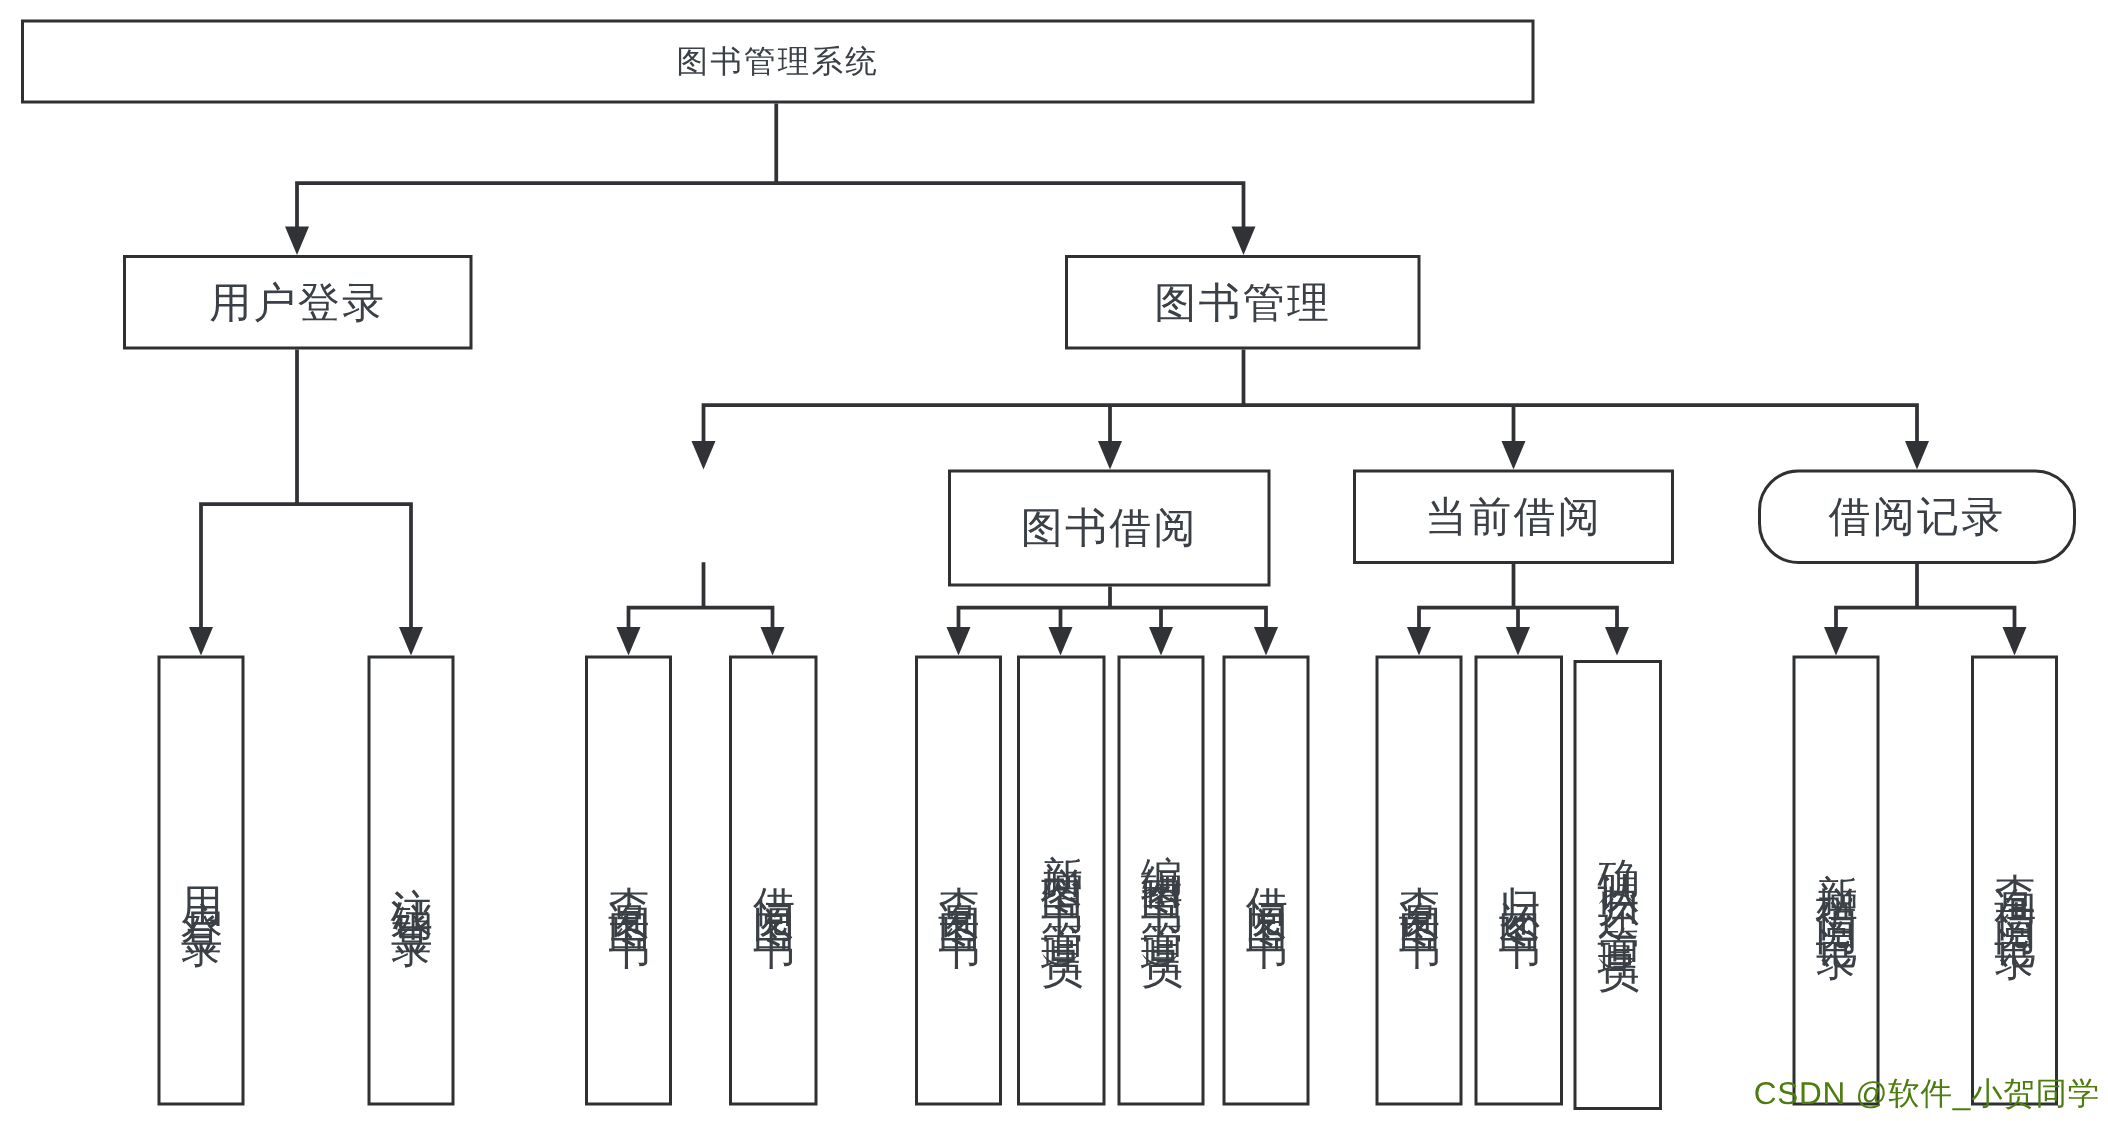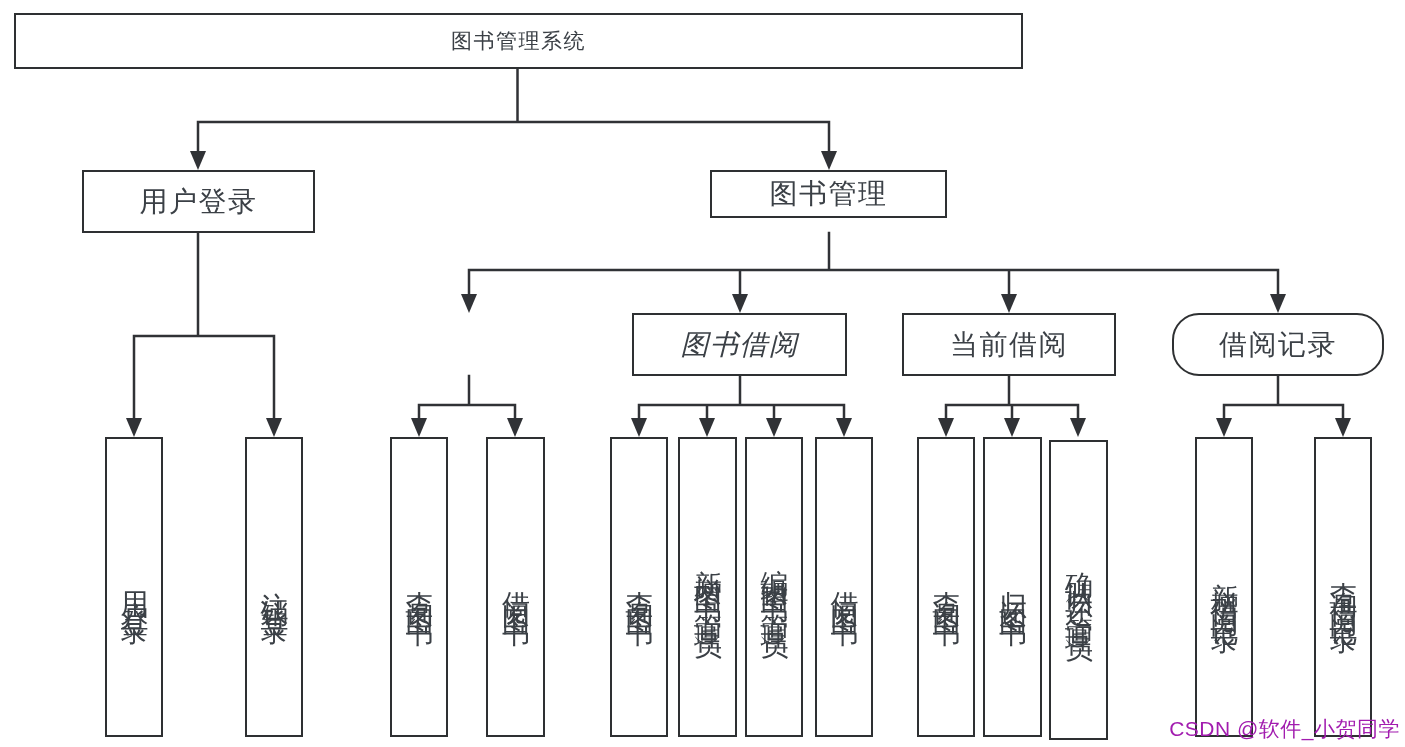--- a/index.html
+++ b/index.html
@@ -36,21 +36,21 @@
     text-orientation: mixed;
     letter-spacing: 9px;
     line-height: 1;
     white-space: nowrap;
   }
   .watermark {
     position: absolute;
     right: 5px;
     bottom: 4px;
     font-size: 21px;
-    color: #a21caf;
+    color: #4d7c0f;
     letter-spacing: 0.5px;
     z-index: 5;
     white-space: nowrap;
   }
 </style>
 </head>
 <body>
 
 <div class="canvas">
 
@@ -85,25 +85,25 @@
     </g>
   </svg>
 
   <div class="node root" style="left:14px; top:13px; width:1009px; height:56px;">
     <span class="hlabel">图书管理系统</span>
   </div>
 
   <div class="node" style="left:82px; top:170px; width:233px; height:63px;">
     <span class="hlabel">用户登录</span>
   </div>
-  <div class="node" style="left:710px; top:170px; width:237px; height:48px;">
+  <div class="node" style="left:710px; top:170px; width:237px; height:63px;">
     <span class="hlabel">图书管理</span>
   </div>
 
-  <div class="node" style="left:632px; top:313px; width:215px; height:63px;font-style:italic;">
+  <div class="node" style="left:632px; top:313px; width:215px; height:78px;">
     <span class="hlabel">图书借阅</span>
   </div>
   <div class="node" style="left:902px; top:313px; width:214px; height:63px;">
     <span class="hlabel">当前借阅</span>
   </div>
   <div class="node" style="left:1172px; top:313px; width:212px; height:63px;border-radius:27px;">
     <span class="hlabel">借阅记录</span>
   </div>
 
   <div class="node vnode" style="left:105px; top:437px; width:58px; height:300px;">

